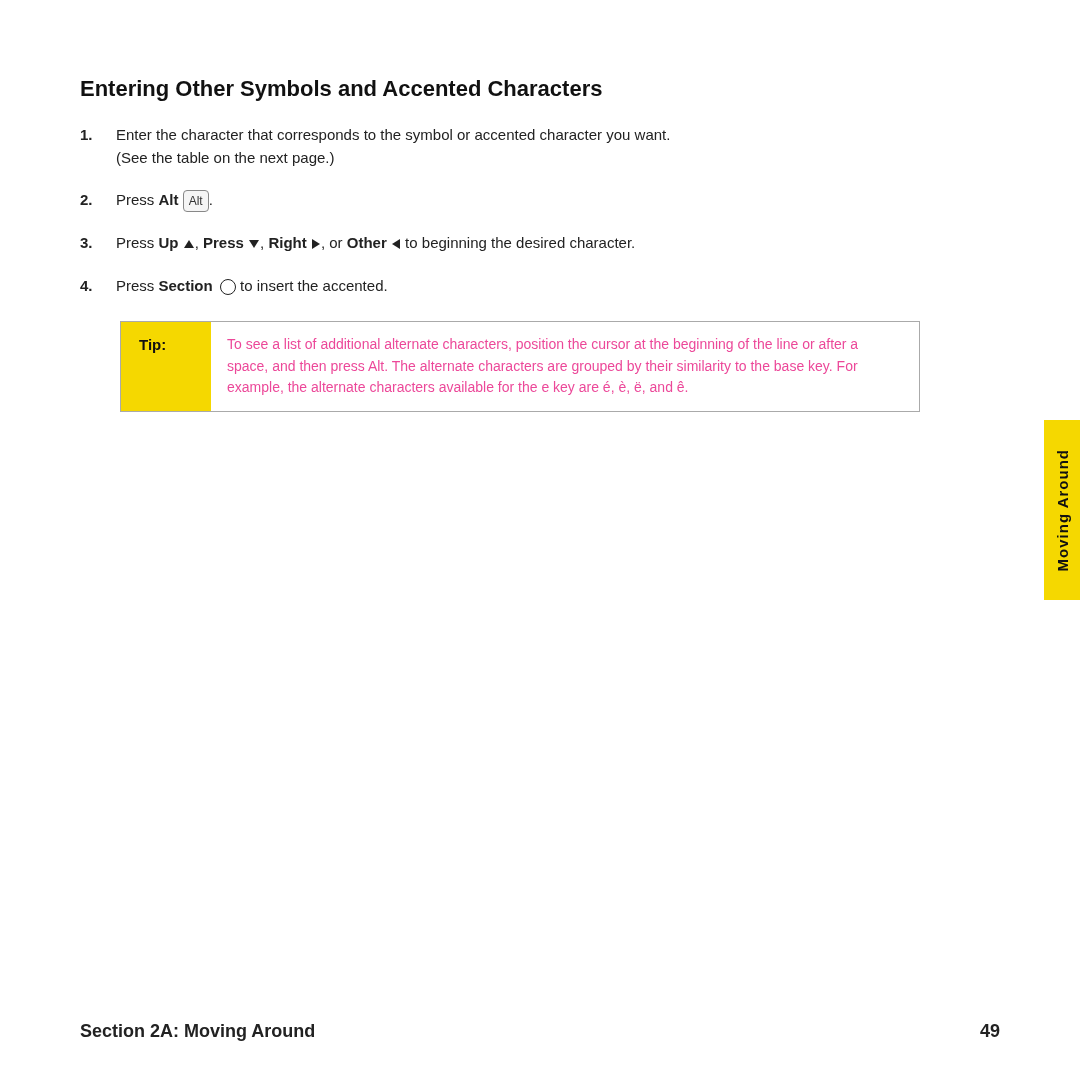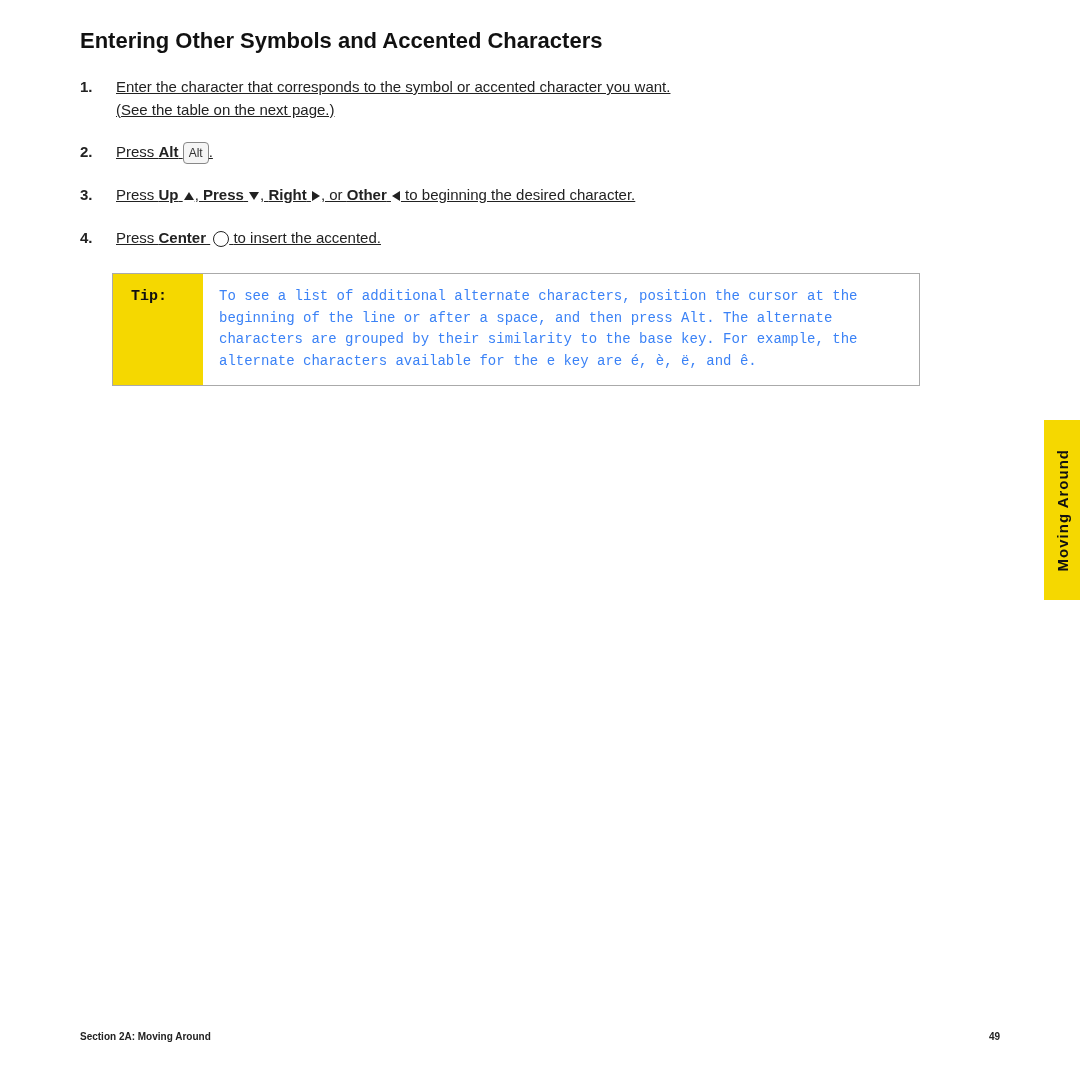--- a/index.html
+++ b/index.html
@@ -13,21 +13,21 @@
       height: 1080px;
       background: #ffffff;
       font-family: Arial, Helvetica, sans-serif;
       font-size: 15px;
       color: #222222;
       position: relative;
       overflow: hidden;
     }
 
     .page-content {
-      padding: 28px 80px 40px 80px;
+      padding: 76px 80px 40px 80px;
       max-width: 1000px;
     }
 
     .page-title {
       font-size: 22px;
       font-weight: bold;
       margin-bottom: 22px;
       color: #111;
     }
 
@@ -66,21 +66,20 @@
 
     .step-number {
       font-weight: bold;
       min-width: 36px;
       font-size: 15px;
       color: #222;
     }
 
     .step-content {
       flex: 1;
-      text-decoration: underline;
     }
 
     .step-content .bold {
       font-weight: bold;
     }
 
     .arrow-up {
       display: inline-block;
       width: 0;
       height: 0;
@@ -131,42 +130,41 @@
       border: 1.5px solid #222;
       border-radius: 50%;
       vertical-align: middle;
       margin-left: 3px;
     }
 
     .tip-box {
       display: flex;
       border: 1.5px solid #aaa;
       margin-top: 24px;
-      margin-left: 32px;
+      margin-left: 40px;
       max-width: 820px;
-      font-family: Liberation Mono, monospace;
     }
 
     .tip-label-cell {
       background: #f5d800;
       padding: 14px 18px;
       font-weight: bold;
       font-size: 15px;
       min-width: 90px;
       display: flex;
       align-items: flex-start;
       justify-content: flex-start;
       color: #111;
     }
 
     .tip-content-cell {
       padding: 12px 16px;
       font-size: 14px;
       line-height: 1.55;
-      color: #3b82f6;
+      color: #ec4899;
       flex: 1;
     }
 
     .sidebar-tab {
       position: absolute;
       right: 0;
       top: 420px;
       width: 36px;
       background: #f5d800;
       display: flex;
@@ -187,21 +185,21 @@
     }
 
     .page-footer {
       position: absolute;
       bottom: 38px;
       left: 80px;
       right: 80px;
       display: flex;
       justify-content: space-between;
       align-items: center;
-      font-size: 10px;
+      font-size: 18px;
       font-weight: bold;
       color: #222;
     }
   </style>
 </head>
 <body>
 
 <div class="page-content">
   <h1 class="page-title">Entering Other Symbols and Accented Characters</h1>
 
@@ -231,21 +229,21 @@
         <span class="arrow-up"></span><span>, </span><span class="bold">Press</span>
         <span class="arrow-down"></span><span>, </span><span class="bold">Right</span>
         <span class="arrow-right"></span><span>, or </span><span class="bold">Other</span>
         <span class="arrow-left"></span><span> to beginning the desired character.</span>
       </span>
     </li>
 
     <li>
       <span class="step-number">4.</span>
       <span class="step-content">
-        <span>Press </span><span class="bold">Center</span>
+        <span>Press </span><span class="bold">Section</span>
         <span class="circle-icon"></span>
         <span> to insert the accented.</span>
       </span>
     </li>
 
   </ol>
 
   <div class="tip-box">
     <div class="tip-label-cell">
       <span>Tip:</span>

